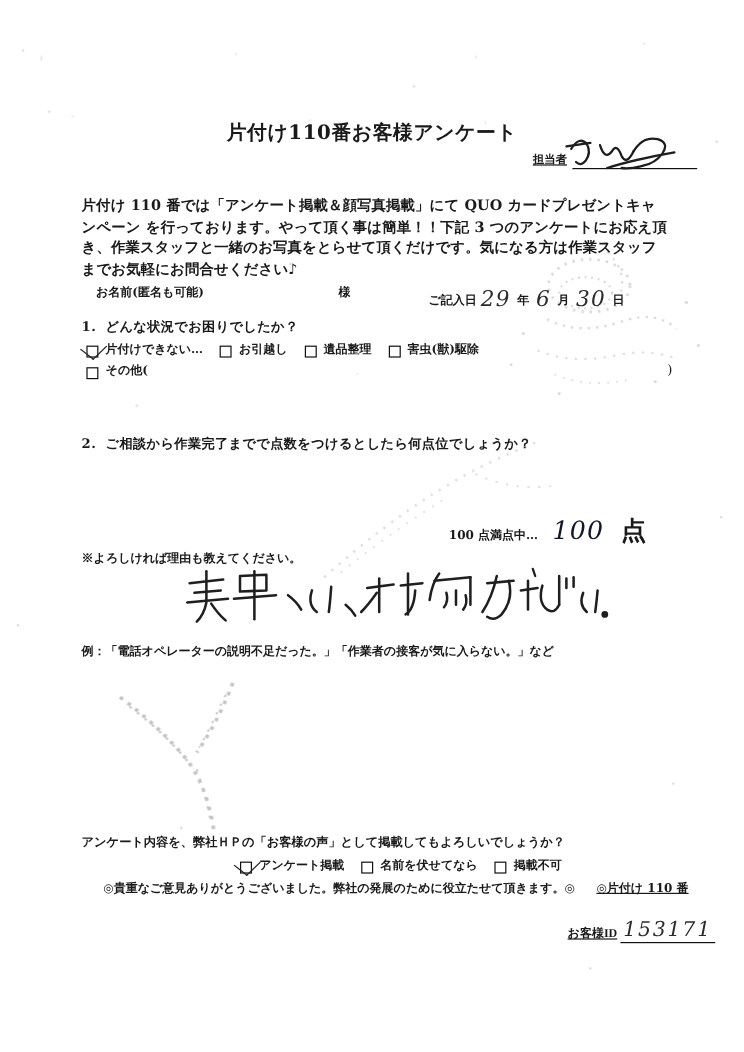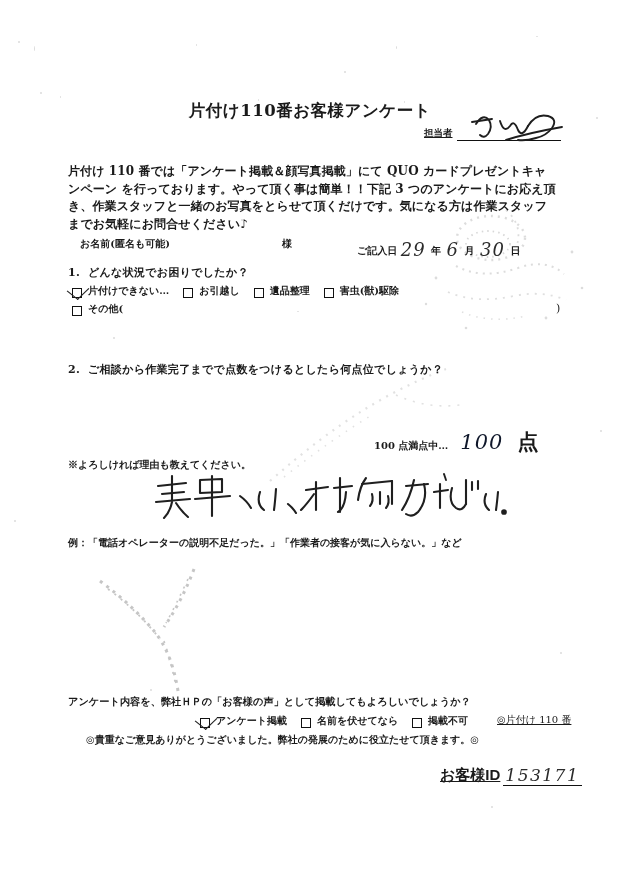--- a/index.html
+++ b/index.html
@@ -28,21 +28,21 @@
     left: 0; right: 0; top: 100px;
     text-align: center;
     font-size: 16.5px;
     font-weight: bold;
     letter-spacing: 0.5px;
     font-family: "DejaVu Serif", "Liberation Serif", serif;
   }
 
   
   .staff-wrap {
-    left: 424px; top: 127px;
+    left: 444px; top: 127px;
     display: flex;
     align-items: center;
     gap: 4px;
   }
   .staff-label {
     font-size: 9.5px;
     font-weight: bold;
     text-decoration: underline;
     padding-bottom: 1px;
     font-family: "DejaVu Serif", "Liberation Serif", serif;
@@ -170,35 +170,36 @@
     font-family: "DejaVu Serif", "Liberation Serif", serif;
   }
   .consent-opts { left: 200px; top: 714px; }
   .thanks {
     left: 86px; top: 733px;
     font-size: 10px; font-weight: bold;
     font-family: "DejaVu Serif", "Liberation Serif", serif;
     text-align: center;
   }
   .brand {
-    left: 497px; top: 713px;
-    font-size: 10px; font-weight: normal;
+    left: 497px; top: 733px;
+    font-size: 10px; font-weight: bold;
     text-decoration: underline;
     font-family: "DejaVu Serif", "Liberation Serif", serif;
   }
 
   
   .cid-wrap {
     left: 440px; top: 765px;
     display: flex; align-items: flex-end; gap: 3px;
   }
   .cid-label {
-    font-size: 15px; font-weight: bold; text-decoration: underline;
-    font-family: Liberation Sans, sans-serif;
+    font-size: 10px; font-weight: bold; text-decoration: underline;
+    font-family: Liberation Serif, serif;
     padding-bottom: 1px;
+    margin-left: 33px;
   }
   .cid-val {
     font-size: 17px;
     font-style: italic;
     letter-spacing: 1.5px;
     color: #2b2b2b;
     border-bottom: 1.1px solid #111;
     padding: 0 3px 0 2px;
     font-family: "DejaVu Serif", "Liberation Serif", serif;
   }

